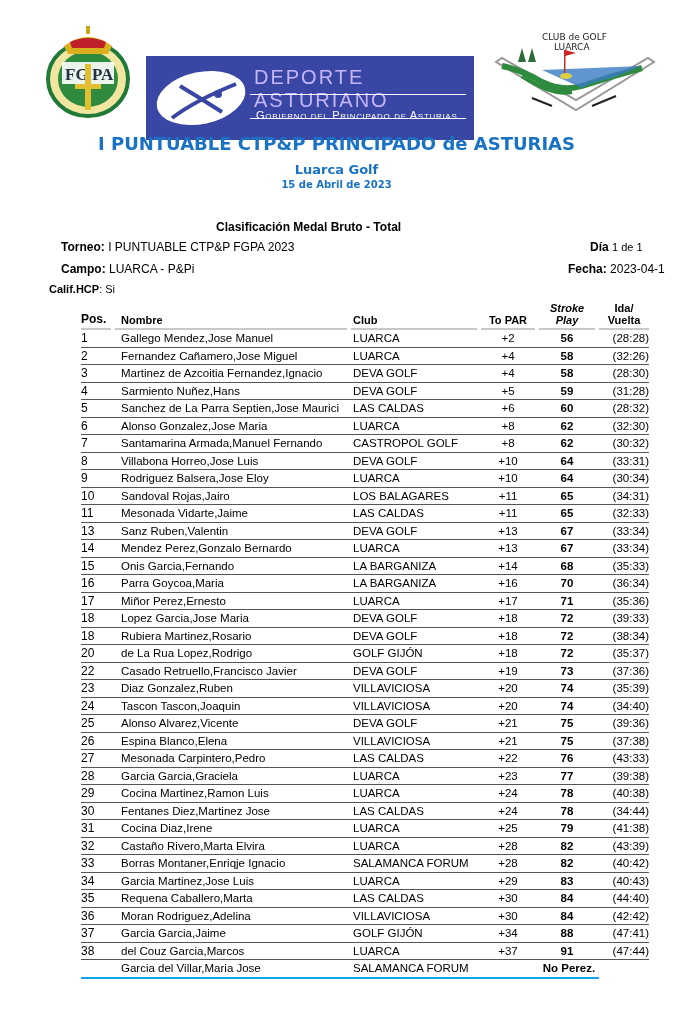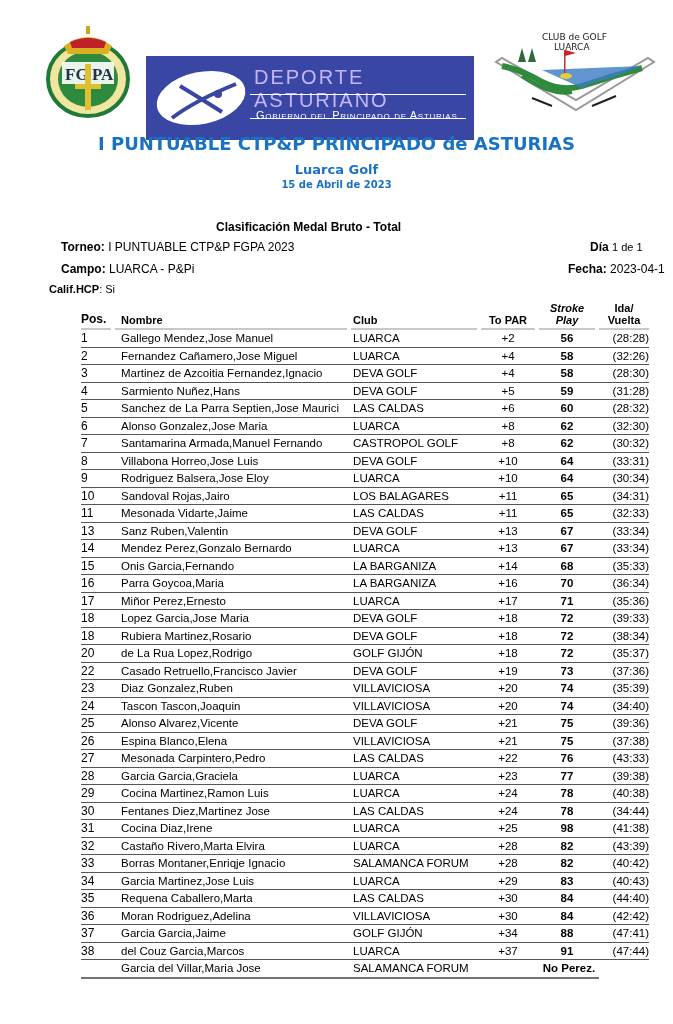--- a/index.html
+++ b/index.html
@@ -18,21 +18,21 @@
   .t-sub { position:absolute; top:162px; left:0; width:673px; text-align:center; color:#1a72c4; font-weight:bold; font-size:13px; font-family:"DejaVu Sans", sans-serif; }
   .t-date { position:absolute; top:179px; left:0; width:673px; text-align:center; color:#1a72c4; font-weight:bold; font-size:10px; font-family:"DejaVu Sans", sans-serif; }
   .clas { position:absolute; top:220px; left:216px; font-size:12px; font-weight:bold; }
   .meta { position:absolute; font-size:12px; }
   .meta b { font-weight:bold; }
   .small { font-size:11px; }
   table { position:absolute; left:81px; top:302px; border-collapse:separate; border-spacing:0; font-size:11.5px; }
   th { font-weight:bold; font-size:11px; text-align:left; vertical-align:bottom; padding:0 0 2px 0; border-bottom:2px solid #c8c8c8; }
   th.gap { border-bottom:none; width:4px; padding:0; }
   td { height:16.5px; padding:0; border-bottom:1.5px solid #555; white-space:nowrap; overflow:hidden; }
-  tbody tr:last-child td { border-bottom:2px solid #737373; }
+  tbody tr:last-child td { border-bottom:2px solid #0ea5e9; }
   .c-pos { width:30px; text-align:left; font-size:12px; }
   .c-name { width:226px; padding-left:6px; }
   .c-club { width:124px; padding-left:2px; }
   .c-par { width:54px; text-align:center; }
   .c-sp { width:56px; text-align:center; font-weight:bold; }
   .c-iv { width:50px; text-align:right; }
   th.c-sp i { font-style:italic; }
   th.c-iv { text-align:center; }
 </style>
 </head>
@@ -490,21 +490,21 @@
       </tr>
       <tr>
         <td class="c-pos">31</td>
         <td style="width: 4px;"></td>
         <td class="c-name">Cocina Diaz,Irene</td>
         <td style="width: 4px;"></td>
         <td class="c-club">LUARCA</td>
         <td style="width: 4px;"></td>
         <td class="c-par">+25</td>
         <td style="width: 4px;"></td>
-        <td class="c-sp">98</td>
+        <td class="c-sp">79</td>
         <td style="width: 4px;"></td>
         <td class="c-iv">(41:38)</td>
       </tr>
       <tr>
         <td class="c-pos">32</td>
         <td style="width: 4px;"></td>
         <td class="c-name">Castaño Rivero,Marta Elvira</td>
         <td style="width: 4px;"></td>
         <td class="c-club">LUARCA</td>
         <td style="width: 4px;"></td>

